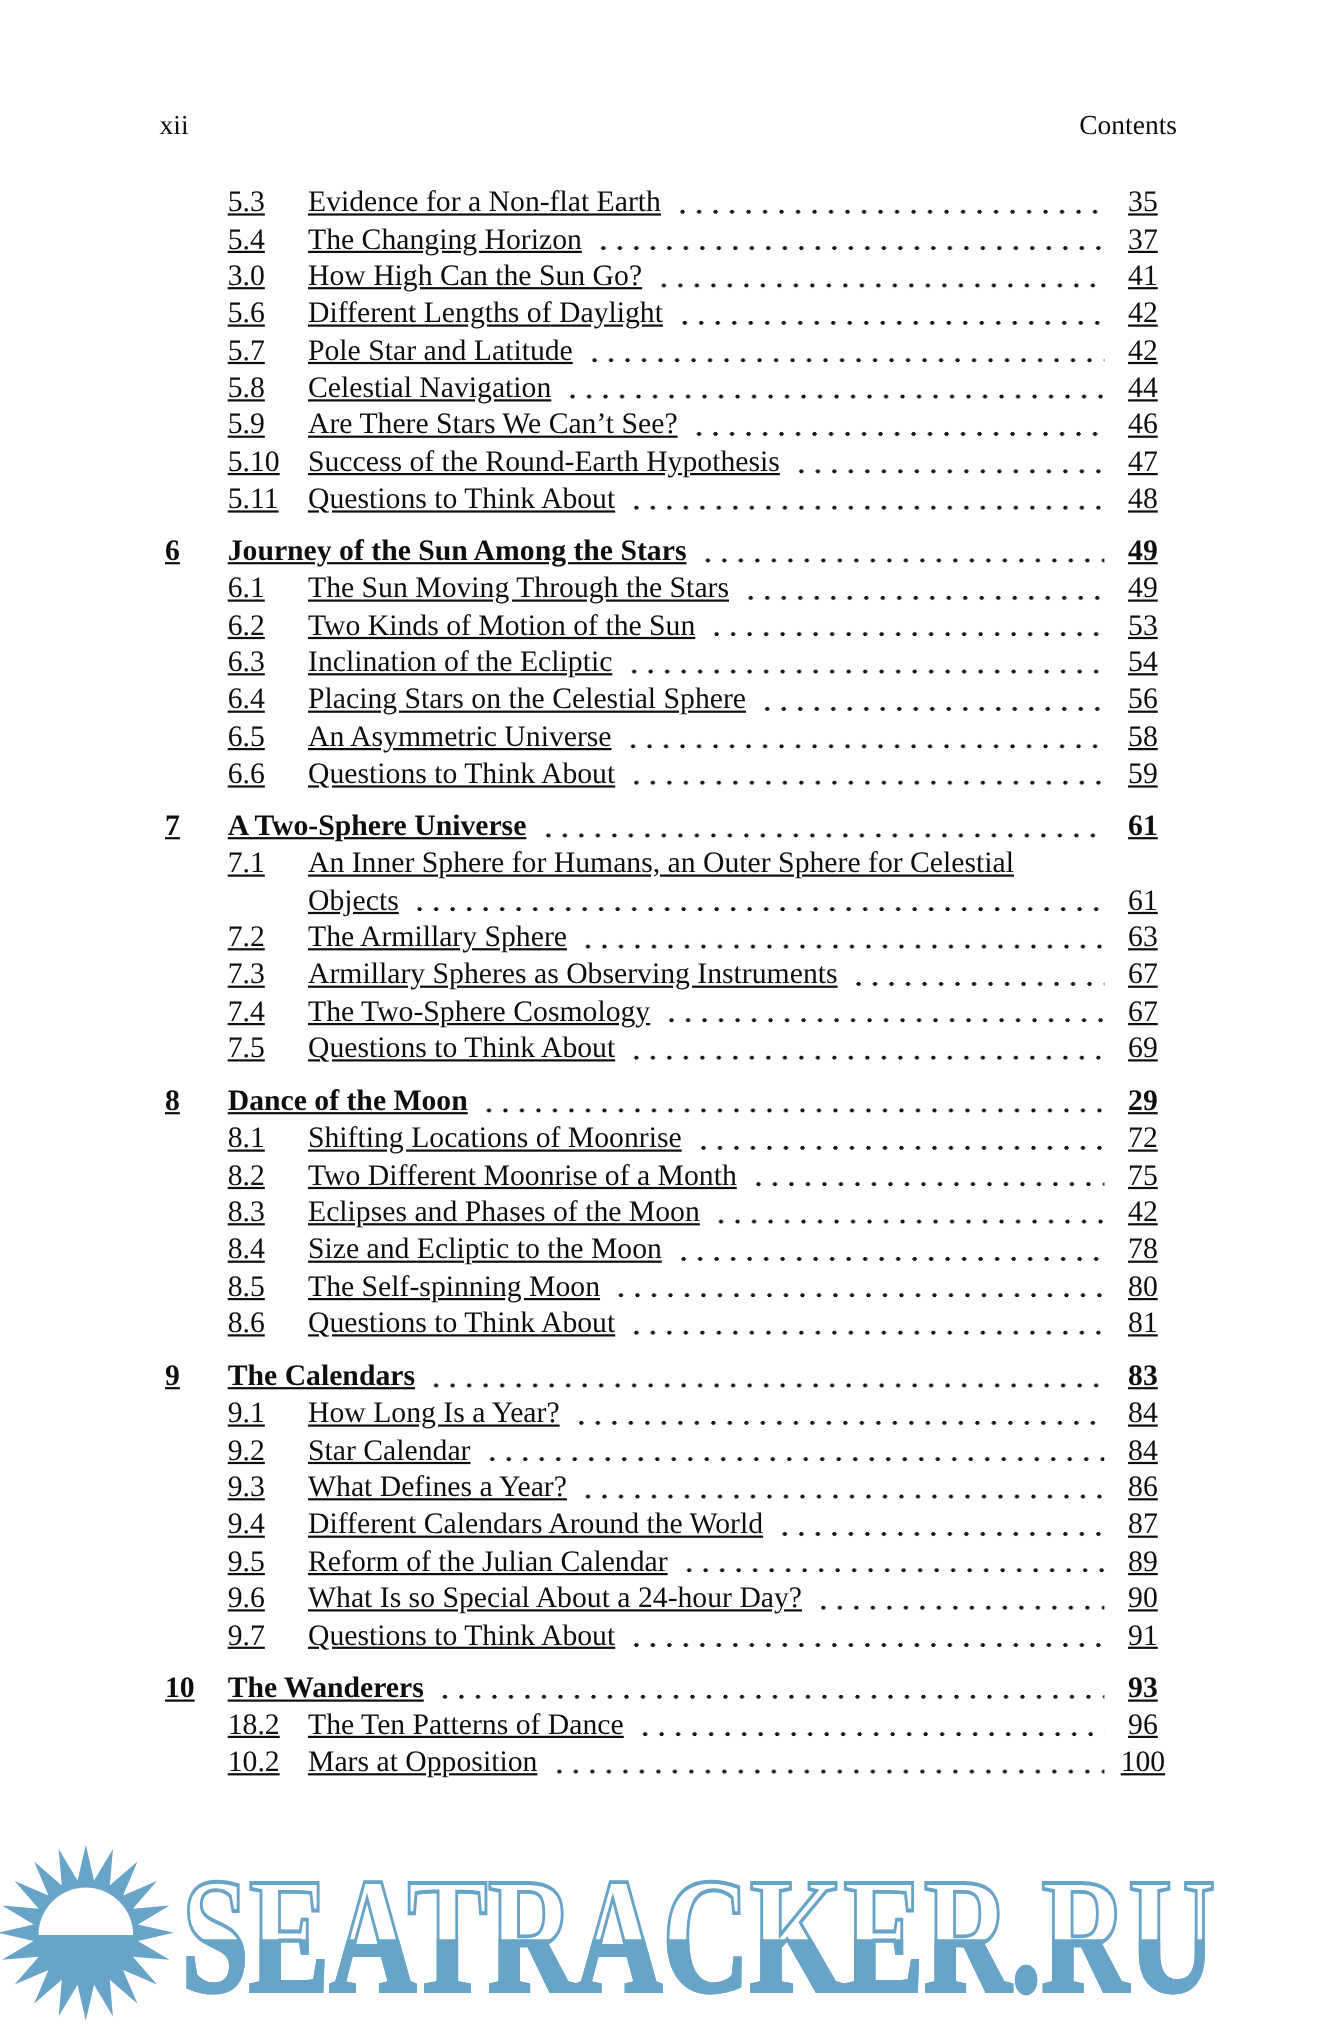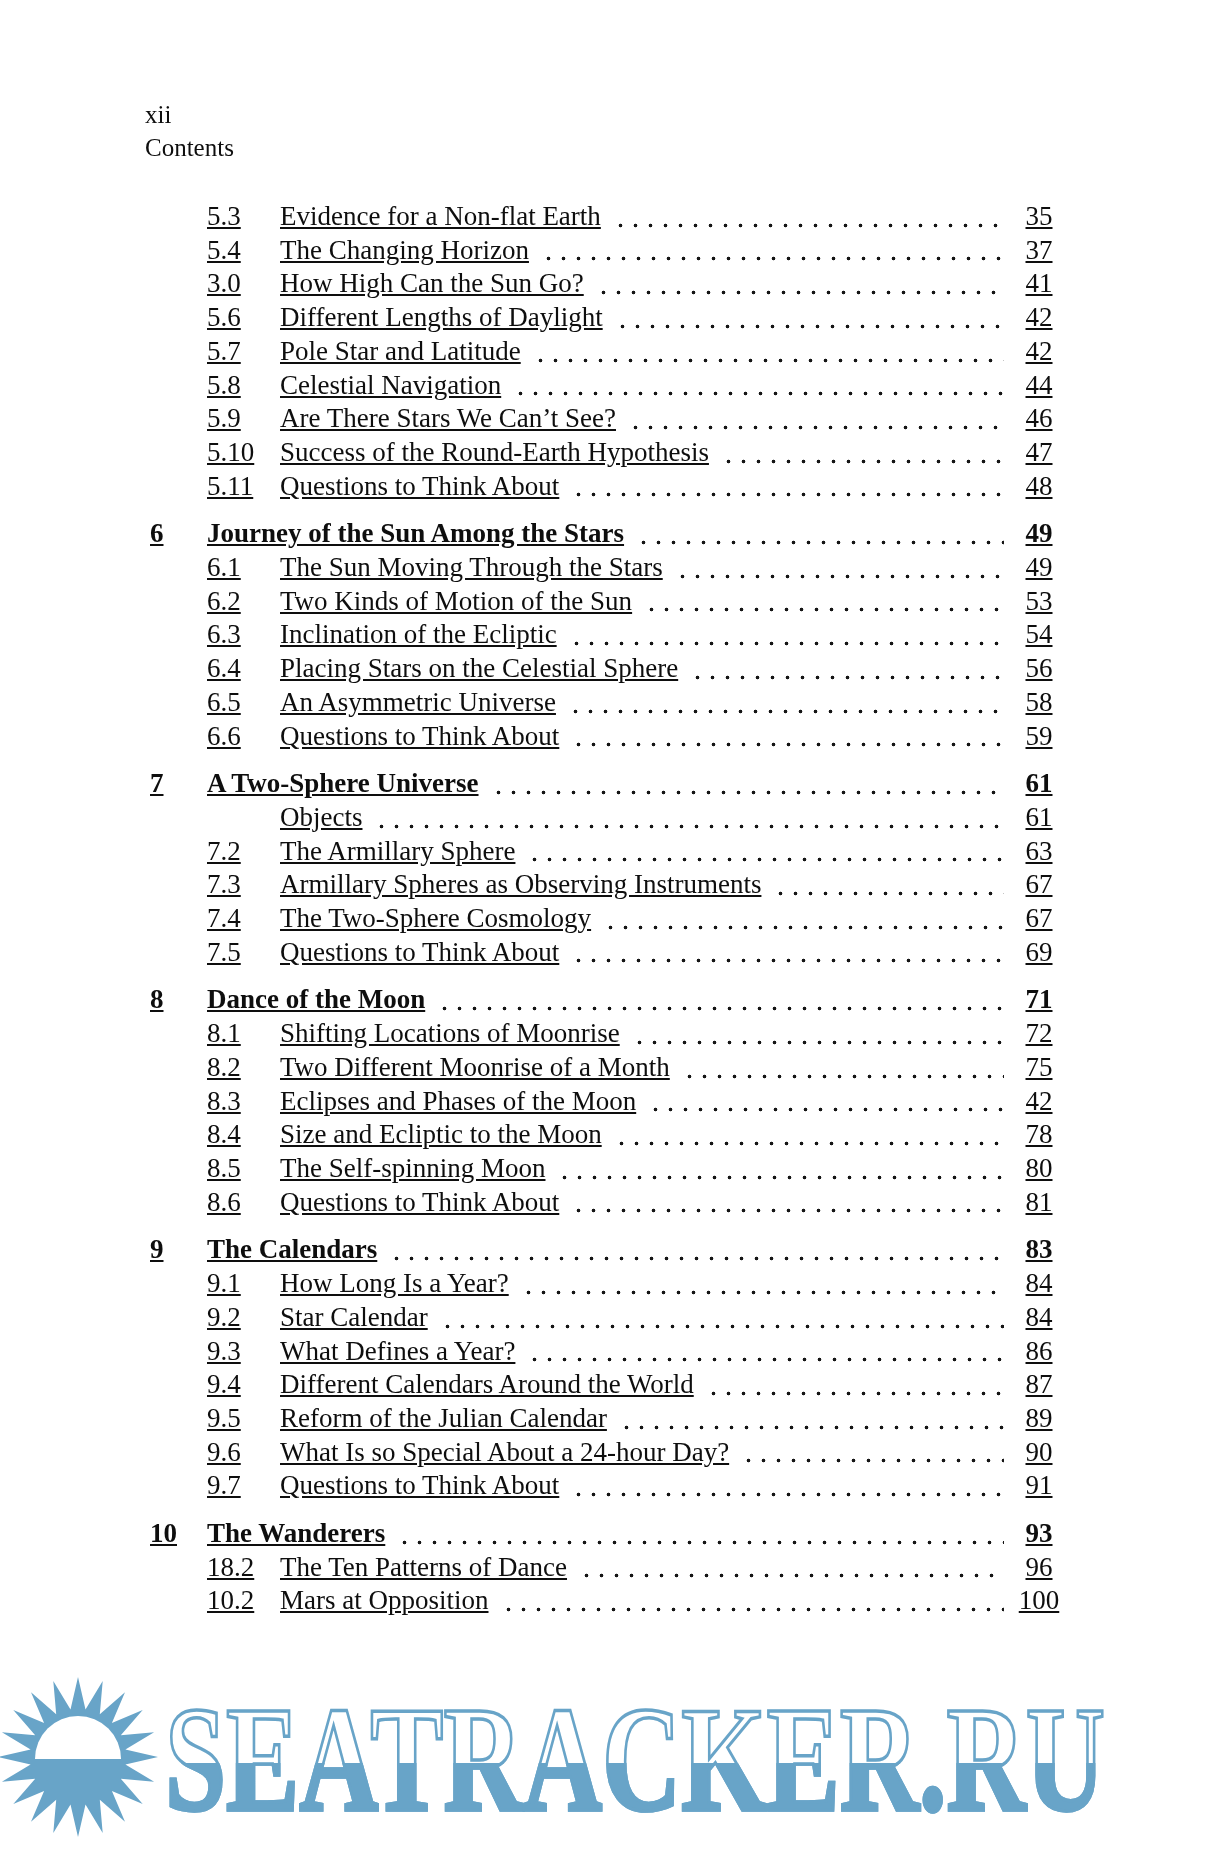--- a/index.html
+++ b/index.html
@@ -15,21 +15,20 @@
     position: absolute;
     left: 145px; top: 98px;
     width: 925px;
   }
   .header {
     display: flex;
     justify-content: space-between;
     font-size: 25px;
     line-height: 33px;
     margin-bottom: 36px;
-    flex-direction: column;
   }
   .row {
     display: flex;
     font-size: 27px;
     line-height: 33.7px;
     text-decoration: underline;
   }
   .row.heading { font-weight: bold; margin-top: 14px; }
   .heading .num { padding-left: 5px; width: 62px; box-sizing: border-box; flex: none; }
   .item .num { margin-left: 62px; width: 73px; flex: none; }
@@ -162,20 +161,26 @@
         <span class="dots"></span>
         <span class="page-num">59</span>
       </div>
       <div class="row heading">
         <span class="num">7</span>
         <span class="title">A Two-Sphere Universe</span>
         <span class="dots"></span>
         <span class="page-num">61</span>
       </div>
       <div class="row item">
+        <span class="num">7.1</span>
+        <span class="title">An Inner Sphere for Humans, an Outer Sphere for Celestial</span>
+        <span class="dots none"></span>
+        <span class="page-num"></span>
+      </div>
+      <div class="row item">
         <span class="num"></span>
         <span class="title">Objects</span>
         <span class="dots"></span>
         <span class="page-num">61</span>
       </div>
       <div class="row item">
         <span class="num">7.2</span>
         <span class="title">The Armillary Sphere</span>
         <span class="dots"></span>
         <span class="page-num">63</span>
@@ -195,21 +200,21 @@
       <div class="row item">
         <span class="num">7.5</span>
         <span class="title">Questions to Think About</span>
         <span class="dots"></span>
         <span class="page-num">69</span>
       </div>
       <div class="row heading">
         <span class="num">8</span>
         <span class="title">Dance of the Moon</span>
         <span class="dots"></span>
-        <span class="page-num">71</span>
+        <span class="page-num">29</span>
       </div>
       <div class="row item">
         <span class="num">8.1</span>
         <span class="title">Shifting Locations of Moonrise</span>
         <span class="dots"></span>
         <span class="page-num">72</span>
       </div>
       <div class="row item">
         <span class="num">8.2</span>
         <span class="title">Two Different Moonrise of a Month</span>

